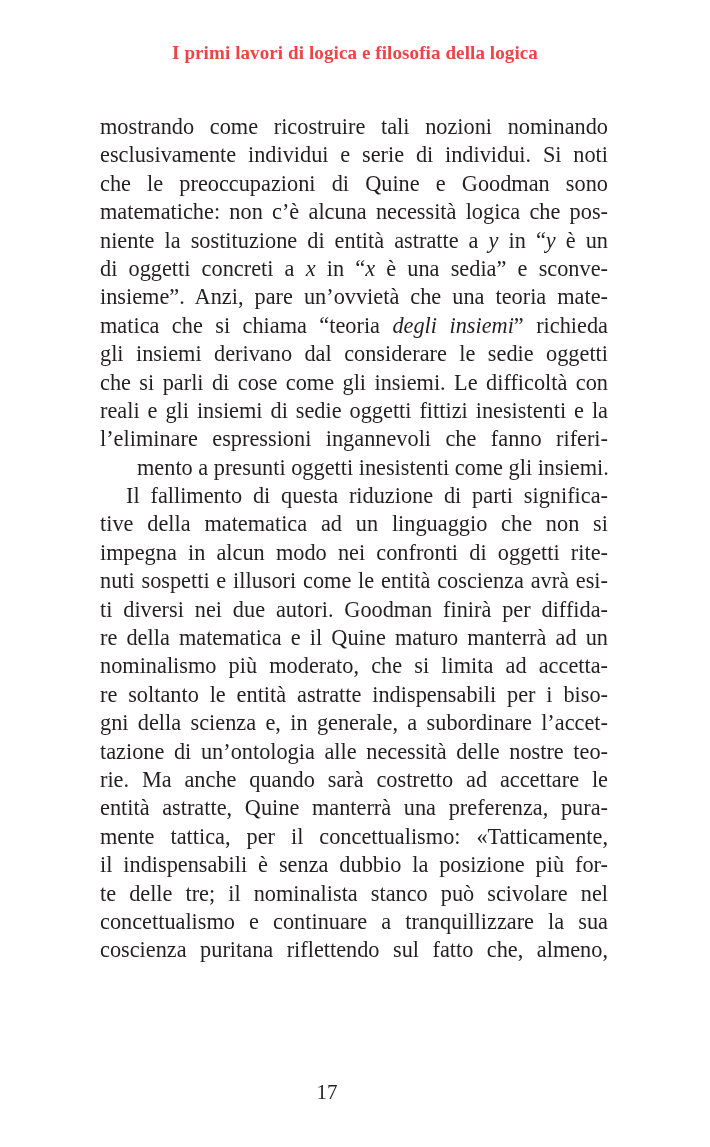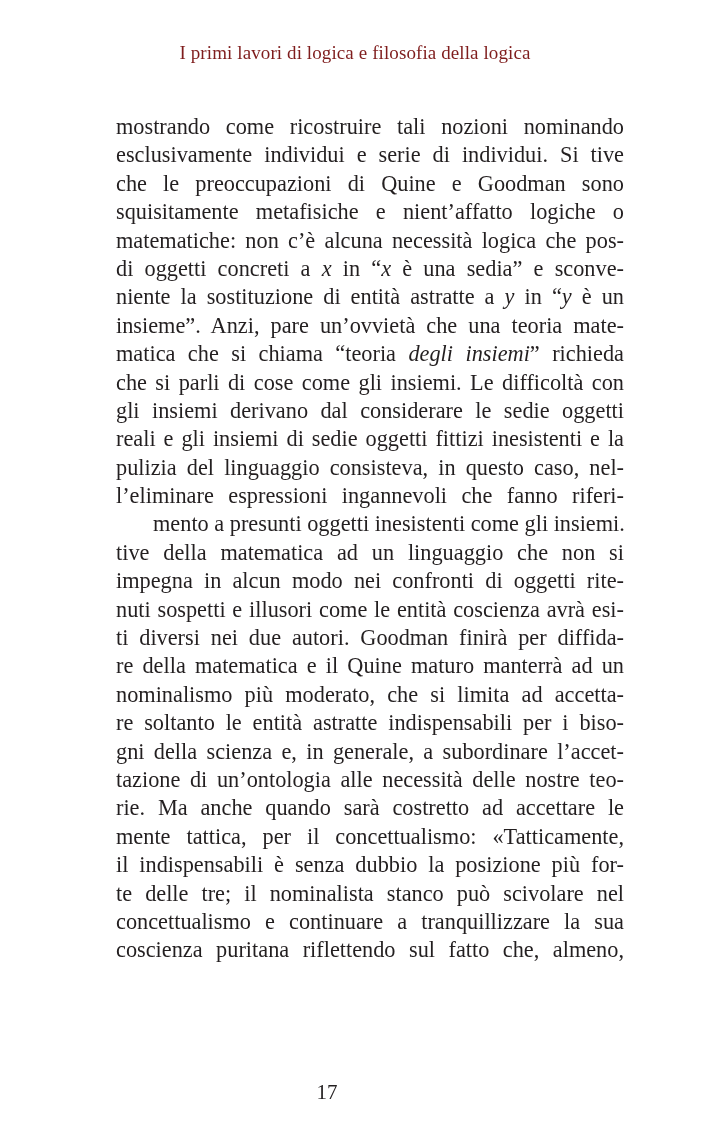--- a/index.html
+++ b/index.html
@@ -1,59 +1,59 @@
 <!DOCTYPE html>
 <html><head>
 <meta charset="utf-8">
 <style>
   html, body { margin: 0; padding: 0; background: #ffffff; }
   body { width: 710px; height: 1147px; position: relative; overflow: hidden;
          font-family: "Liberation Serif", "DejaVu Serif", serif; color: #231f20; }
   .running-head { position: absolute; top: 42px; left: 0; width: 710px; text-align: center;
-                  font-size: 19px; letter-spacing: 0.1px; color: #7f1d1d; }
-  .body-text { position: absolute; top: 113px; left: 116px; width: 508px; }
+                  font-size: 19px; letter-spacing: 0.1px; color: #ef4444; font-weight: bold; }
+  .body-text { position: absolute; top: 113px; left: 100px; width: 508px; }
   .line { display: block; height: 28.4px; line-height: 28.4px; font-size: 22.3px;
           white-space: nowrap; text-align: justify; text-align-last: justify; }
   .line.last { text-align-last: left; margin-left: 37px; }
   .line.indent { padding-left: 26px; }
   .page-number { position: absolute; top: 1080px; left: 0; width: 654px; text-align: center;
                  font-size: 21px; }
   i { font-style: italic; }
 </style>
 </head>
 <body>
 
 <div class="running-head">I primi lavori di logica e filosofia della logica</div>
 
 <div class="body-text" id="body-text">
     <div class="line"><span>mostrando come ricostruire tali nozioni nominando</span></div>
-    <div class="line"><span>esclusivamente individui e serie di individui. Si tive</span></div>
+    <div class="line"><span>esclusivamente individui e serie di individui. Si noti</span></div>
     <div class="line"><span>che le preoccupazioni di Quine e Goodman sono</span></div>
-    <div class="line"><span>squisitamente metafisiche e nient’affatto logiche o</span></div>
     <div class="line"><span>matematiche: non c’è alcuna necessità logica che pos-</span></div>
+    <div class="line"><span>niente la sostituzione di entità astratte a </span><i>y</i><span> in “</span><i>y</i><span> è un</span></div>
     <div class="line"><span>di oggetti concreti a </span><i>x</i><span> in “</span><i>x</i><span> è una sedia” e sconve-</span></div>
-    <div class="line"><span>niente la sostituzione di entità astratte a </span><i>y</i><span> in “</span><i>y</i><span> è un</span></div>
     <div class="line"><span>insieme”. Anzi, pare un’ovvietà che una teoria mate-</span></div>
     <div class="line"><span>matica che si chiama “teoria </span><i>degli insiemi</i><span>” richieda</span></div>
+    <div class="line"><span>gli insiemi derivano dal considerare le sedie oggetti</span></div>
     <div class="line"><span>che si parli di cose come gli insiemi. Le difficoltà con</span></div>
-    <div class="line"><span>gli insiemi derivano dal considerare le sedie oggetti</span></div>
     <div class="line"><span>reali e gli insiemi di sedie oggetti fittizi inesistenti e la</span></div>
-    <div class="line"><span>pulizia del linguaggio consisteva, in questo caso, nel-</span></div>
     <div class="line"><span>l’eliminare espressioni ingannevoli che fanno riferi-</span></div>
     <div class="line last"><span>mento a presunti oggetti inesistenti come gli insiemi.</span></div>
+    <div class="line indent"><span>Il fallimento di questa riduzione di parti significa-</span></div>
     <div class="line"><span>tive della matematica ad un linguaggio che non si</span></div>
     <div class="line"><span>impegna in alcun modo nei confronti di oggetti rite-</span></div>
     <div class="line"><span>nuti sospetti e illusori come le entità coscienza avrà esi-</span></div>
     <div class="line"><span>ti diversi nei due autori. Goodman finirà per diffida-</span></div>
     <div class="line"><span>re della matematica e il Quine maturo manterrà ad un</span></div>
     <div class="line"><span>nominalismo più moderato, che si limita ad accetta-</span></div>
     <div class="line"><span>re soltanto le entità astratte indispensabili per i biso-</span></div>
     <div class="line"><span>gni della scienza e, in generale, a subordinare l’accet-</span></div>
     <div class="line"><span>tazione di un’ontologia alle necessità delle nostre teo-</span></div>
     <div class="line"><span>rie. Ma anche quando sarà costretto ad accettare le</span></div>
+    <div class="line"><span>entità astratte, Quine manterrà una preferenza, pura-</span></div>
     <div class="line"><span>mente tattica, per il concettualismo: «Tatticamente,</span></div>
     <div class="line"><span>il indispensabili è senza dubbio la posizione più for-</span></div>
     <div class="line"><span>te delle tre; il nominalista stanco può scivolare nel</span></div>
     <div class="line"><span>concettualismo e continuare a tranquillizzare la sua</span></div>
     <div class="line"><span>coscienza puritana riflettendo sul fatto che, almeno,</span></div>
   </div>
 
 <div class="page-number">17</div>
 
 </body></html>

